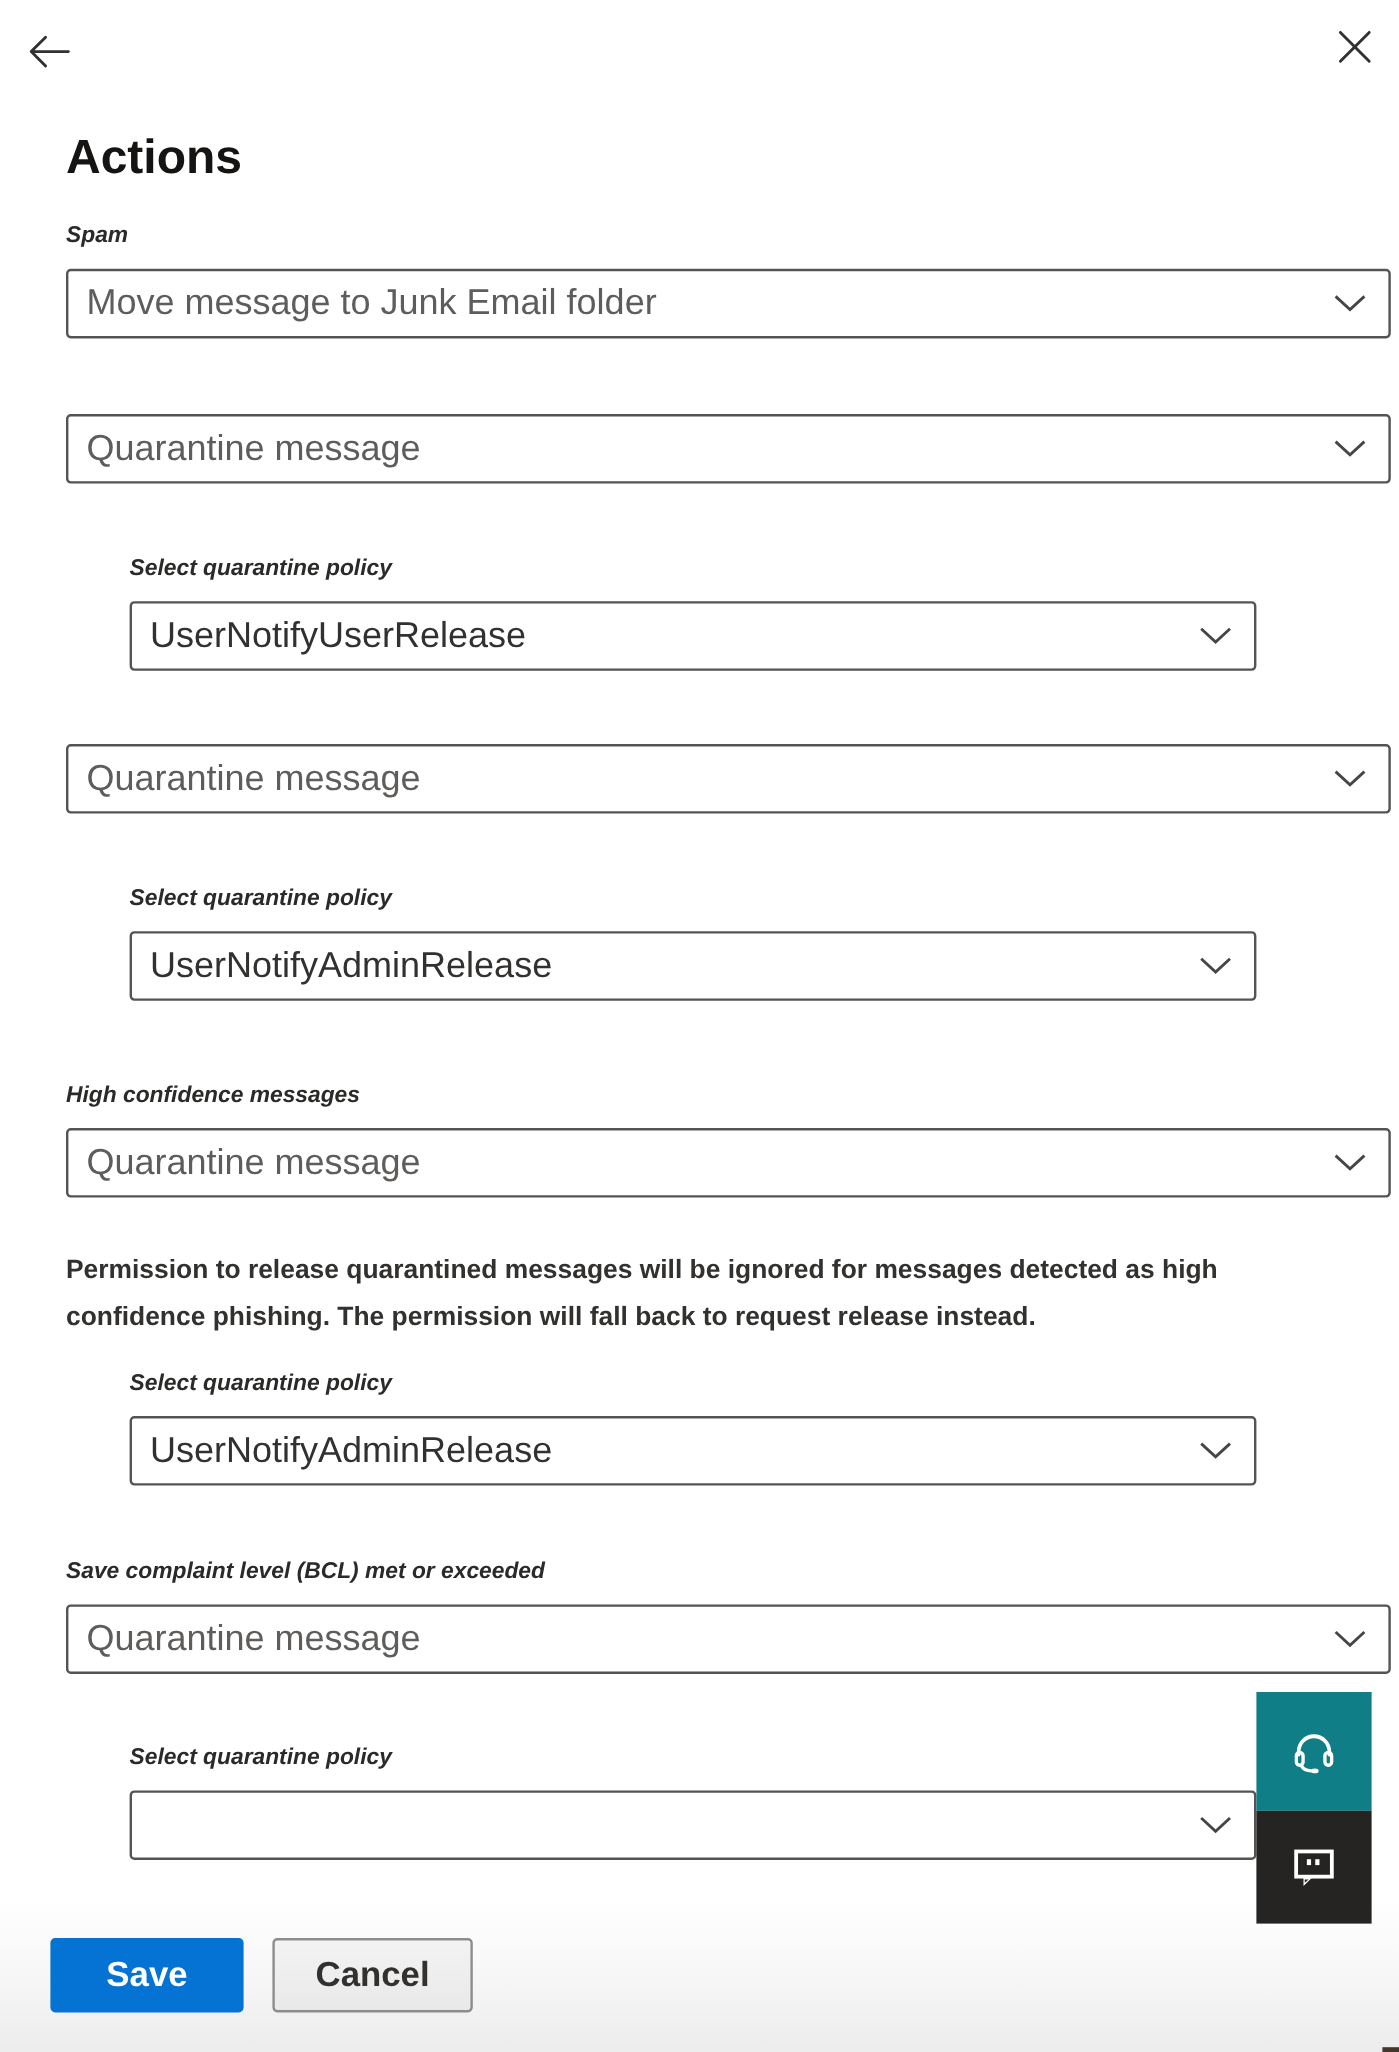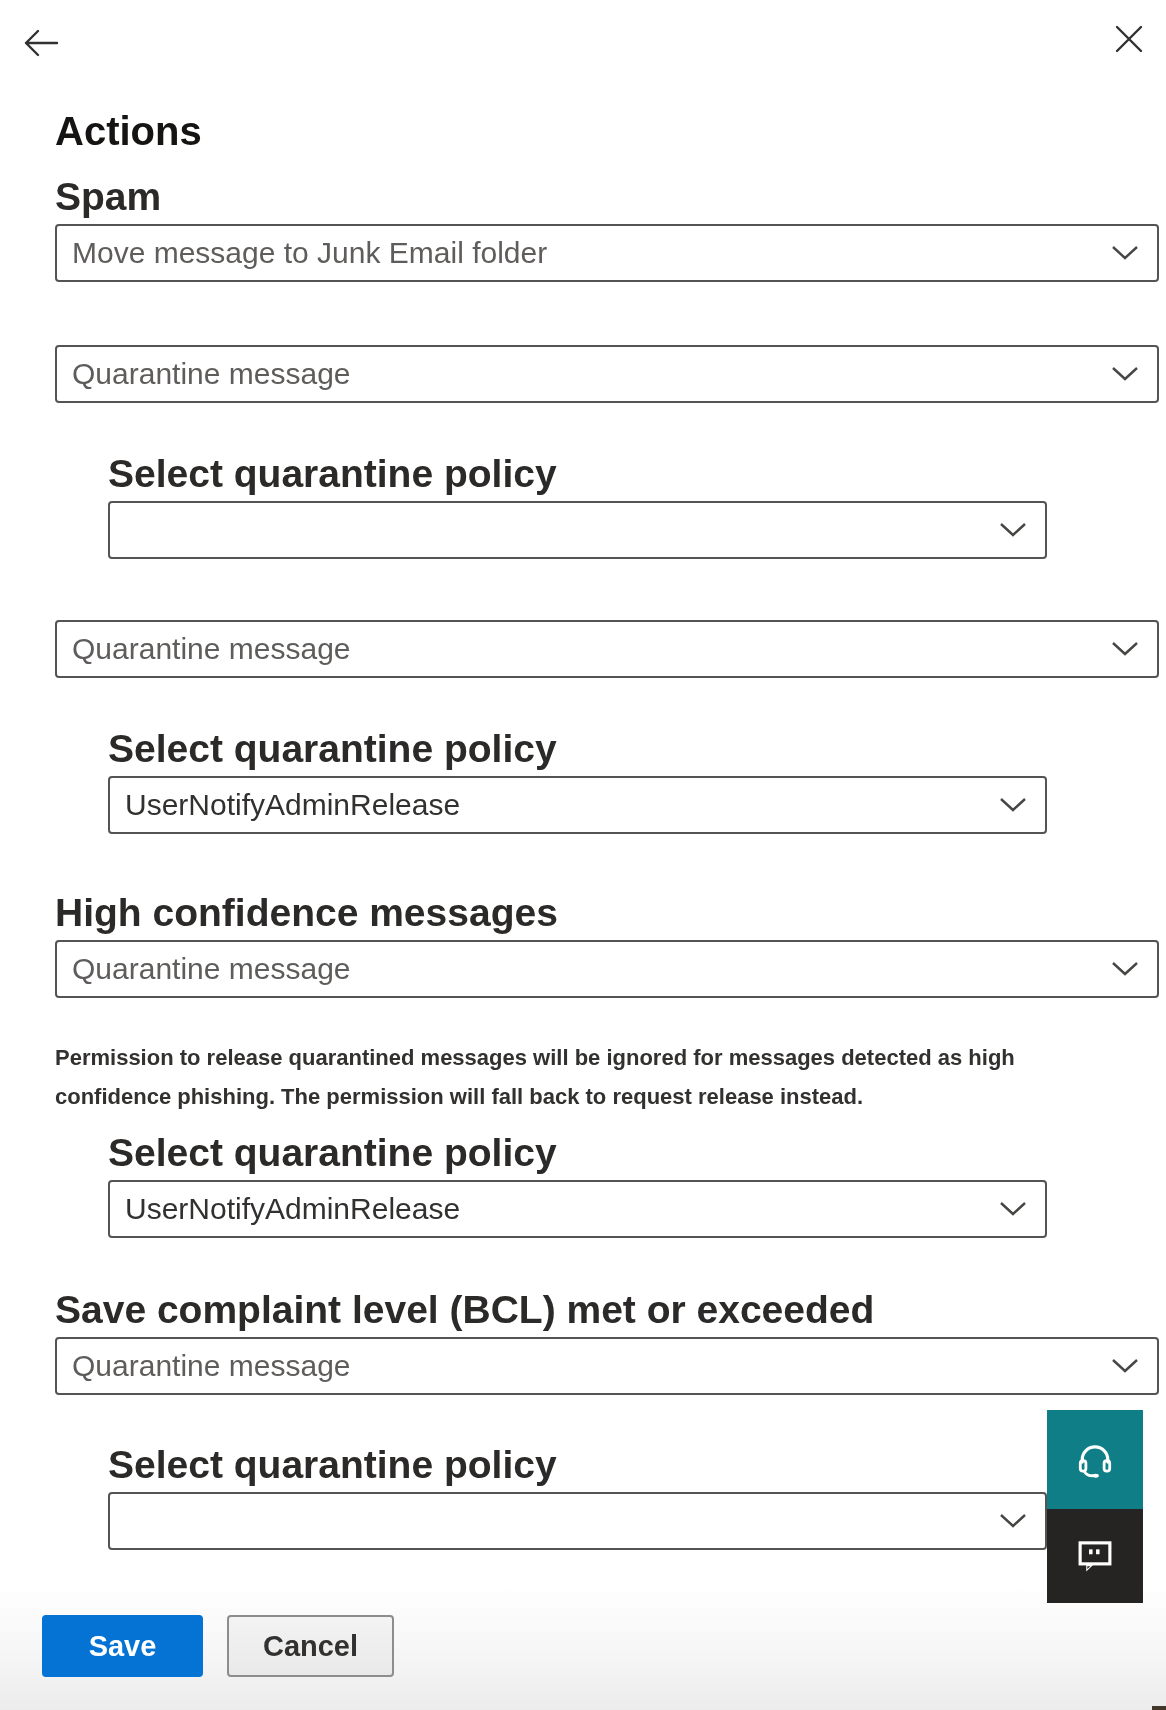--- a/index.html
+++ b/index.html
@@ -13,21 +13,21 @@
   .icon-btn{position:absolute;background:none;border:none;padding:0;cursor:pointer;z-index:6;}
   .back-btn{left:23px;top:28px;width:36px;height:30px;}
   .close-btn{left:1113px;top:24px;width:32px;height:32px;}
   
   main{position:absolute;left:0;top:0;width:1166px;padding:0 0 0 55px;box-sizing:border-box;z-index:1;margin-top:10px;}
   h1{
     margin:98px 0 0 0;font-size:40px;line-height:47px;font-weight:700;color:#151413;letter-spacing:0;
   }
   .field{display:block;}
   .field-label{
-    font-size:39px;line-height:30px;font-weight:600;color:#2b2a29;margin-bottom:12px;
+    font-size:19px;line-height:30px;font-weight:600;color:#2b2a29;margin-bottom:12px;font-style:italic;
   }
   .combobox{
     position:relative;height:58px;background:#fff;
     border:2px solid #565452;border-radius:4px;
     display:flex;align-items:center;cursor:pointer;
   }
   .combobox-value{
     flex:1;padding-left:15px;font-size:30px;color:#5f5d5b;
     white-space:nowrap;overflow:hidden;
   }
@@ -97,20 +97,21 @@
     <div class="combobox" role="combobox">
       <span class="combobox-value">Quarantine message</span>
       <svg class="chev" width="28" height="16" viewBox="0 0 28 16">
         <path d="M2 2 L14 13 L26 2" fill="none" stroke="#484644" stroke-width="2.4"></path>
       </svg>
     </div>
   </div>
       <div class="field f-high-confidence-spam-policy indent">
     <div class="field-label">Select quarantine policy</div>
     <div class="combobox" role="combobox">
+      <span class="combobox-value strong">UserNotifyUserRelease</span>
       <svg class="chev" width="28" height="16" viewBox="0 0 28 16">
         <path d="M2 2 L14 13 L26 2" fill="none" stroke="#484644" stroke-width="2.4"></path>
       </svg>
     </div>
   </div>
       <div class="field f-phishing">
     <div class="combobox" role="combobox">
       <span class="combobox-value">Quarantine message</span>
       <svg class="chev" width="28" height="16" viewBox="0 0 28 16">
         <path d="M2 2 L14 13 L26 2" fill="none" stroke="#484644" stroke-width="2.4"></path>

